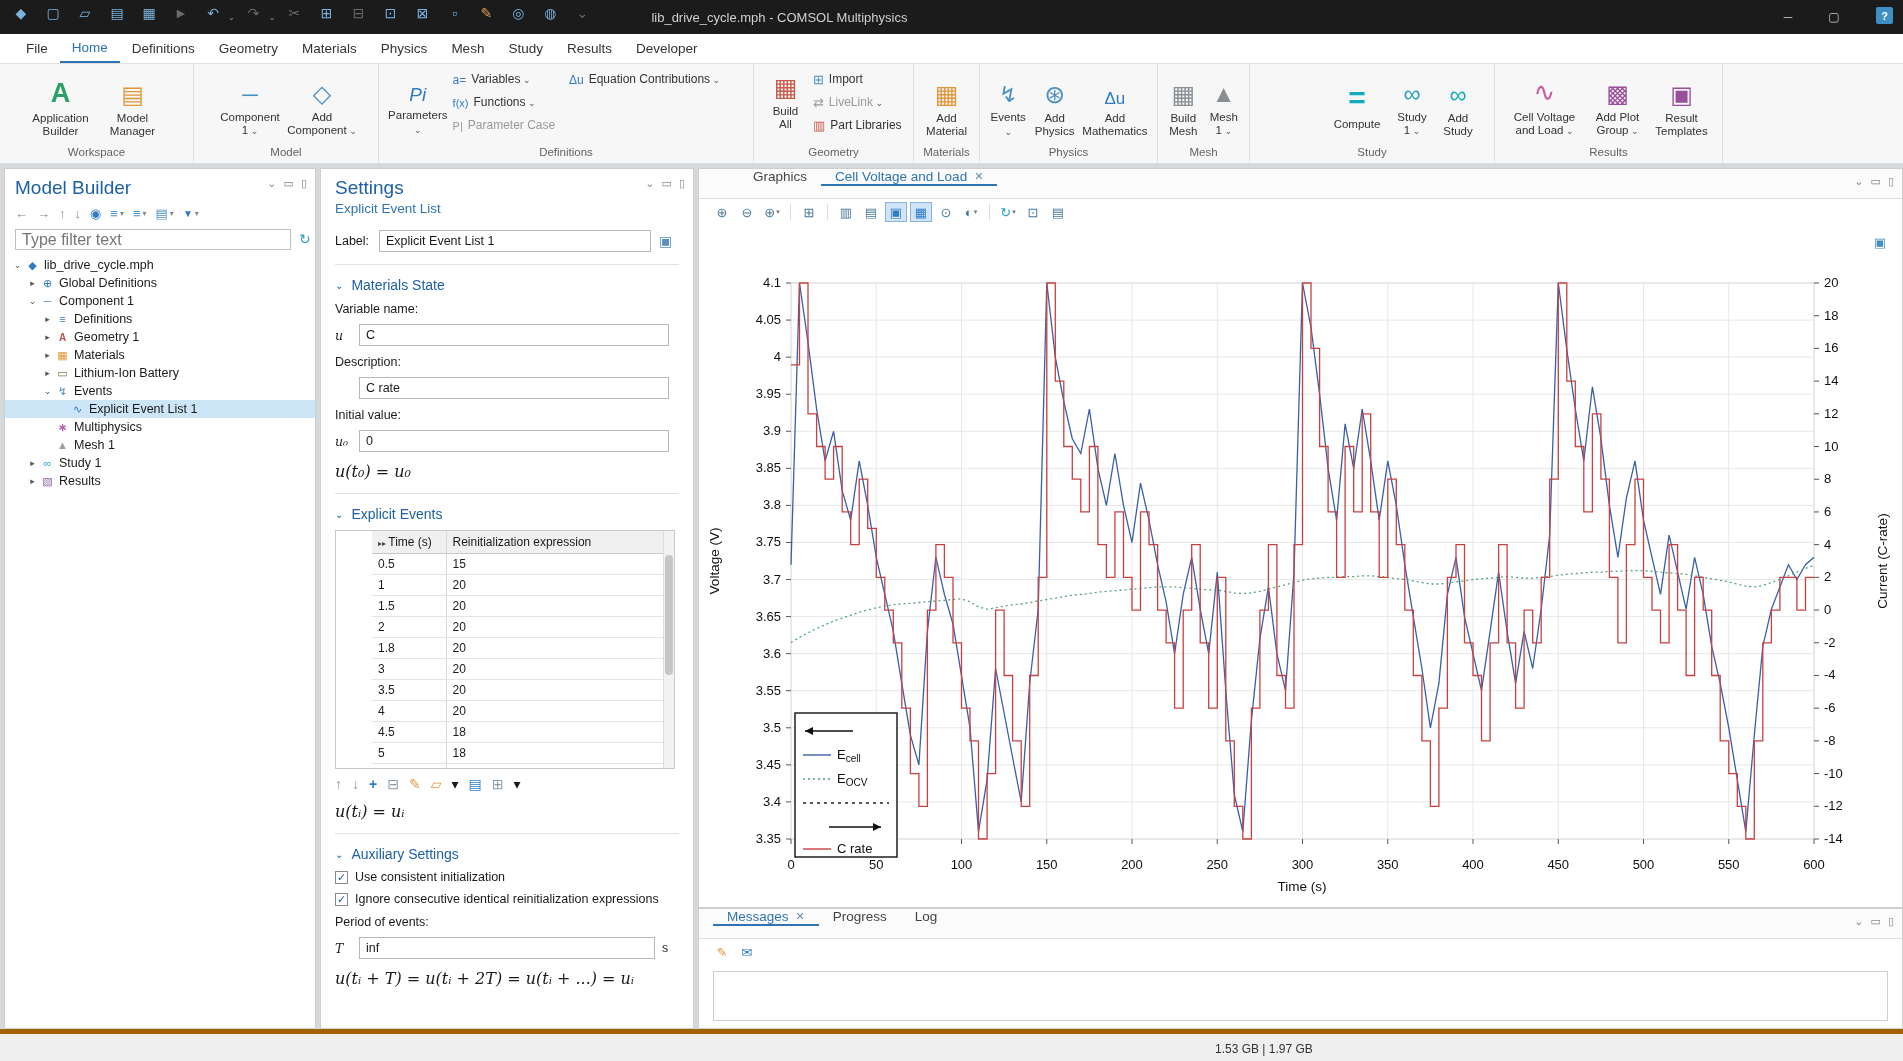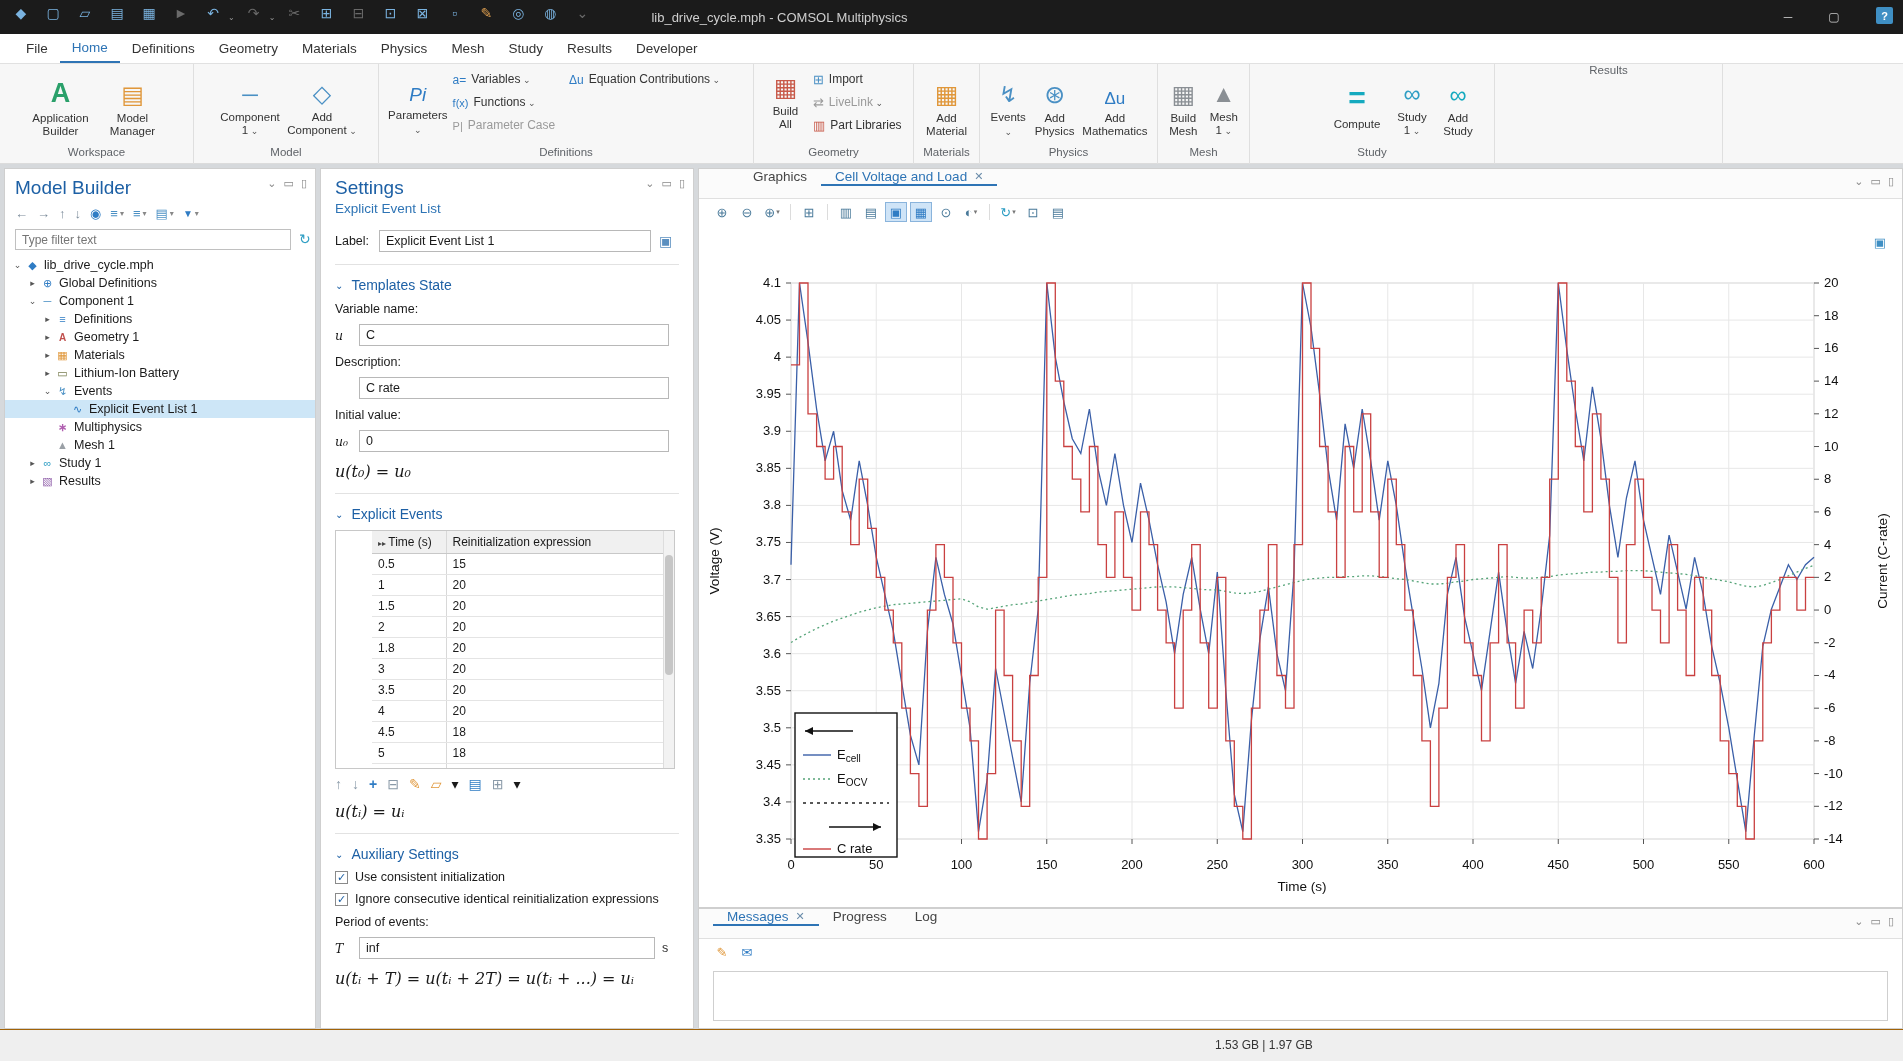--- a/index.html
+++ b/index.html
@@ -71,21 +71,21 @@
   .panel-title { font-size:19px; color:#1d60a5; }
   .panel-ctls { position:absolute; top:8px; right:8px; display:flex; gap:7px; color:#8a8a8a; font-size:11px; }
 
   
   #model-builder { left:4px; top:168px; width:312px; height:861px; }
   .mb-head { padding:8px 0 0 10px; }
   .mb-toolbar { display:flex; align-items:center; gap:9px; padding:7px 0 6px 10px; }
   .mb-tool { font-size:13px; color:#7a8a99; display:flex; align-items:center; }
   .mb-tool .tdd { font-size:8px; color:#888; margin-left:2px; }
   .mb-filter { position:relative; margin:2px 0 6px 10px; }
-  .mb-filter input { width:276px; height:21px; border:1px solid #c0c0c0; font-size:12px; padding:0 6px; color:#444; font-family:"Liberation Sans",sans-serif; }
+  .mb-filter input { width:276px; height:21px; border:1px solid #c0c0c0; font-size:16px; padding:0 6px; color:#444; font-family:"Liberation Sans",sans-serif; }
   .mb-refresh { position:absolute; left:284px; top:2px; color:#2f9ec4; font-size:14px; }
   .tree { font-size:12.5px; color:#1a1a1a; }
   .trow { height:18px; display:flex; align-items:center; white-space:nowrap; }
   .trow.sel { background:#cde6f7; }
   .texp { width:13px; font-size:9px; color:#555; text-align:center; flex:none; }
   .tico { width:17px; text-align:center; margin-right:3px; flex:none; font-size:11px; }
   .i-mph-file::before{content:"◆";color:#2f7cc4;}
   .i-globe::before{content:"⊕";color:#2f7cc4;}
   .i-component::before{content:"─";color:#4a90c4;font-weight:bold;}
   .i-definitions::before{content:"≡";color:#2f7cc4;}
@@ -137,21 +137,21 @@
   .gt.pressed { background:#cfe4f7; border:1px solid #8ab4dc; }
   .gt .tdd { font-size:7px; color:#777; margin-left:1px; }
   .gsep { width:1px; height:16px; background:#dcdcdc; margin:0 4px; }
   .plot-corner-ic { position:absolute; right:16px; top:66px; color:#3f8fc4; font-size:13px; }
 
   
   #messages { left:698px; top:908px; width:1205px; height:121px; }
   .msg-box { position:absolute; left:14px; right:14px; top:62px; height:50px; border:1px solid #cfcfcf; background:#fff; }
 
   
-  .statusbar { position:absolute; left:0; top:1029px; width:1903px; height:32px; background:#efefef; border-top:1px solid #a16207; }
+  .statusbar { position:absolute; left:0; top:1029px; width:1903px; height:32px; background:#efefef; border-top:5px solid #a16207; }
   .mem { position:absolute; left:1215px; top:8px; font-size:12px; color:#333; }
 
   
   .gi-zoom-in::before{content:"⊕";} .gi-zoom-out::before{content:"⊖";}
   .gi-zoom-box::before{content:"⊕";} .gi-zoom-extents::before{content:"⊞";}
   .gi-y-axis-grid::before{content:"▥";} .gi-x-axis-grid::before{content:"▤";}
   .gi-axis-settings::before{content:"▣";color:#2f7cc4;} .gi-grid-settings::before{content:"▦";color:#2f7cc4;}
   .gi-lock-axes::before{content:"⊙";} .gi-plot-color::before{content:"◐";}
   .gi-refresh-plot::before{content:"↻";color:#2f9ec4;} .gi-image-snapshot::before{content:"⊡";} .gi-print::before{content:"▤";}
 
@@ -370,20 +370,37 @@
           </div>
         <div class="rbtn" style="width:44px">
             <span class="ricon icon ri-addstudy"></span>
             <span class="rlabel">Add
 Study</span>
           </div>
       </div>
       <div class="rgroup-label">Study</div>
     </div>
     <div class="rgroup" style="width:228px">
+      <div class="rgroup-body">
+        <div class="rbtn dd" style="width:80px">
+            <span class="ricon icon ri-cvl"></span>
+            <span class="rlabel">Cell Voltage
+and Load</span>
+          </div>
+        <div class="rbtn dd" style="width:62px">
+            <span class="ricon icon ri-apg"></span>
+            <span class="rlabel">Add Plot
+Group</span>
+          </div>
+        <div class="rbtn" style="width:62px">
+            <span class="ricon icon ri-rt"></span>
+            <span class="rlabel">Result
+Templates</span>
+          </div>
+      </div>
       <div class="rgroup-label">Results</div>
     </div>
   </div>
 
   <div class="panel" id="model-builder">
     <div class="panel-ctls">
       <span>⌄</span>
         <span>▭</span>
         <span>▯</span>
     </div>
@@ -492,21 +509,21 @@
 
       <div class="st-row" style="margin-top:14px">
         <span style="width:44px">Label:</span>
         <input class="st-input" style="width: 272px;" value="Explicit Event List 1">
         <span class="icon" style="margin-left:8px;color:#5a8fc0;font-size:14px">▣</span>
       </div>
 
       <div class="hr"></div>
       <div class="sect-head">
         <span class="chev">⌄</span>
-        <span>Templates State</span>
+        <span>Materials State</span>
       </div>
       <div class="caption">Variable name:</div>
       <div class="st-row">
         <span class="sym">u</span>
         <input class="st-input" style="width: 310px;" value="C">
       </div>
       <div class="caption">Description:</div>
       <div class="st-row">
         <span class="sym"></span>
         <input class="st-input" style="width: 310px;" value="C rate">

